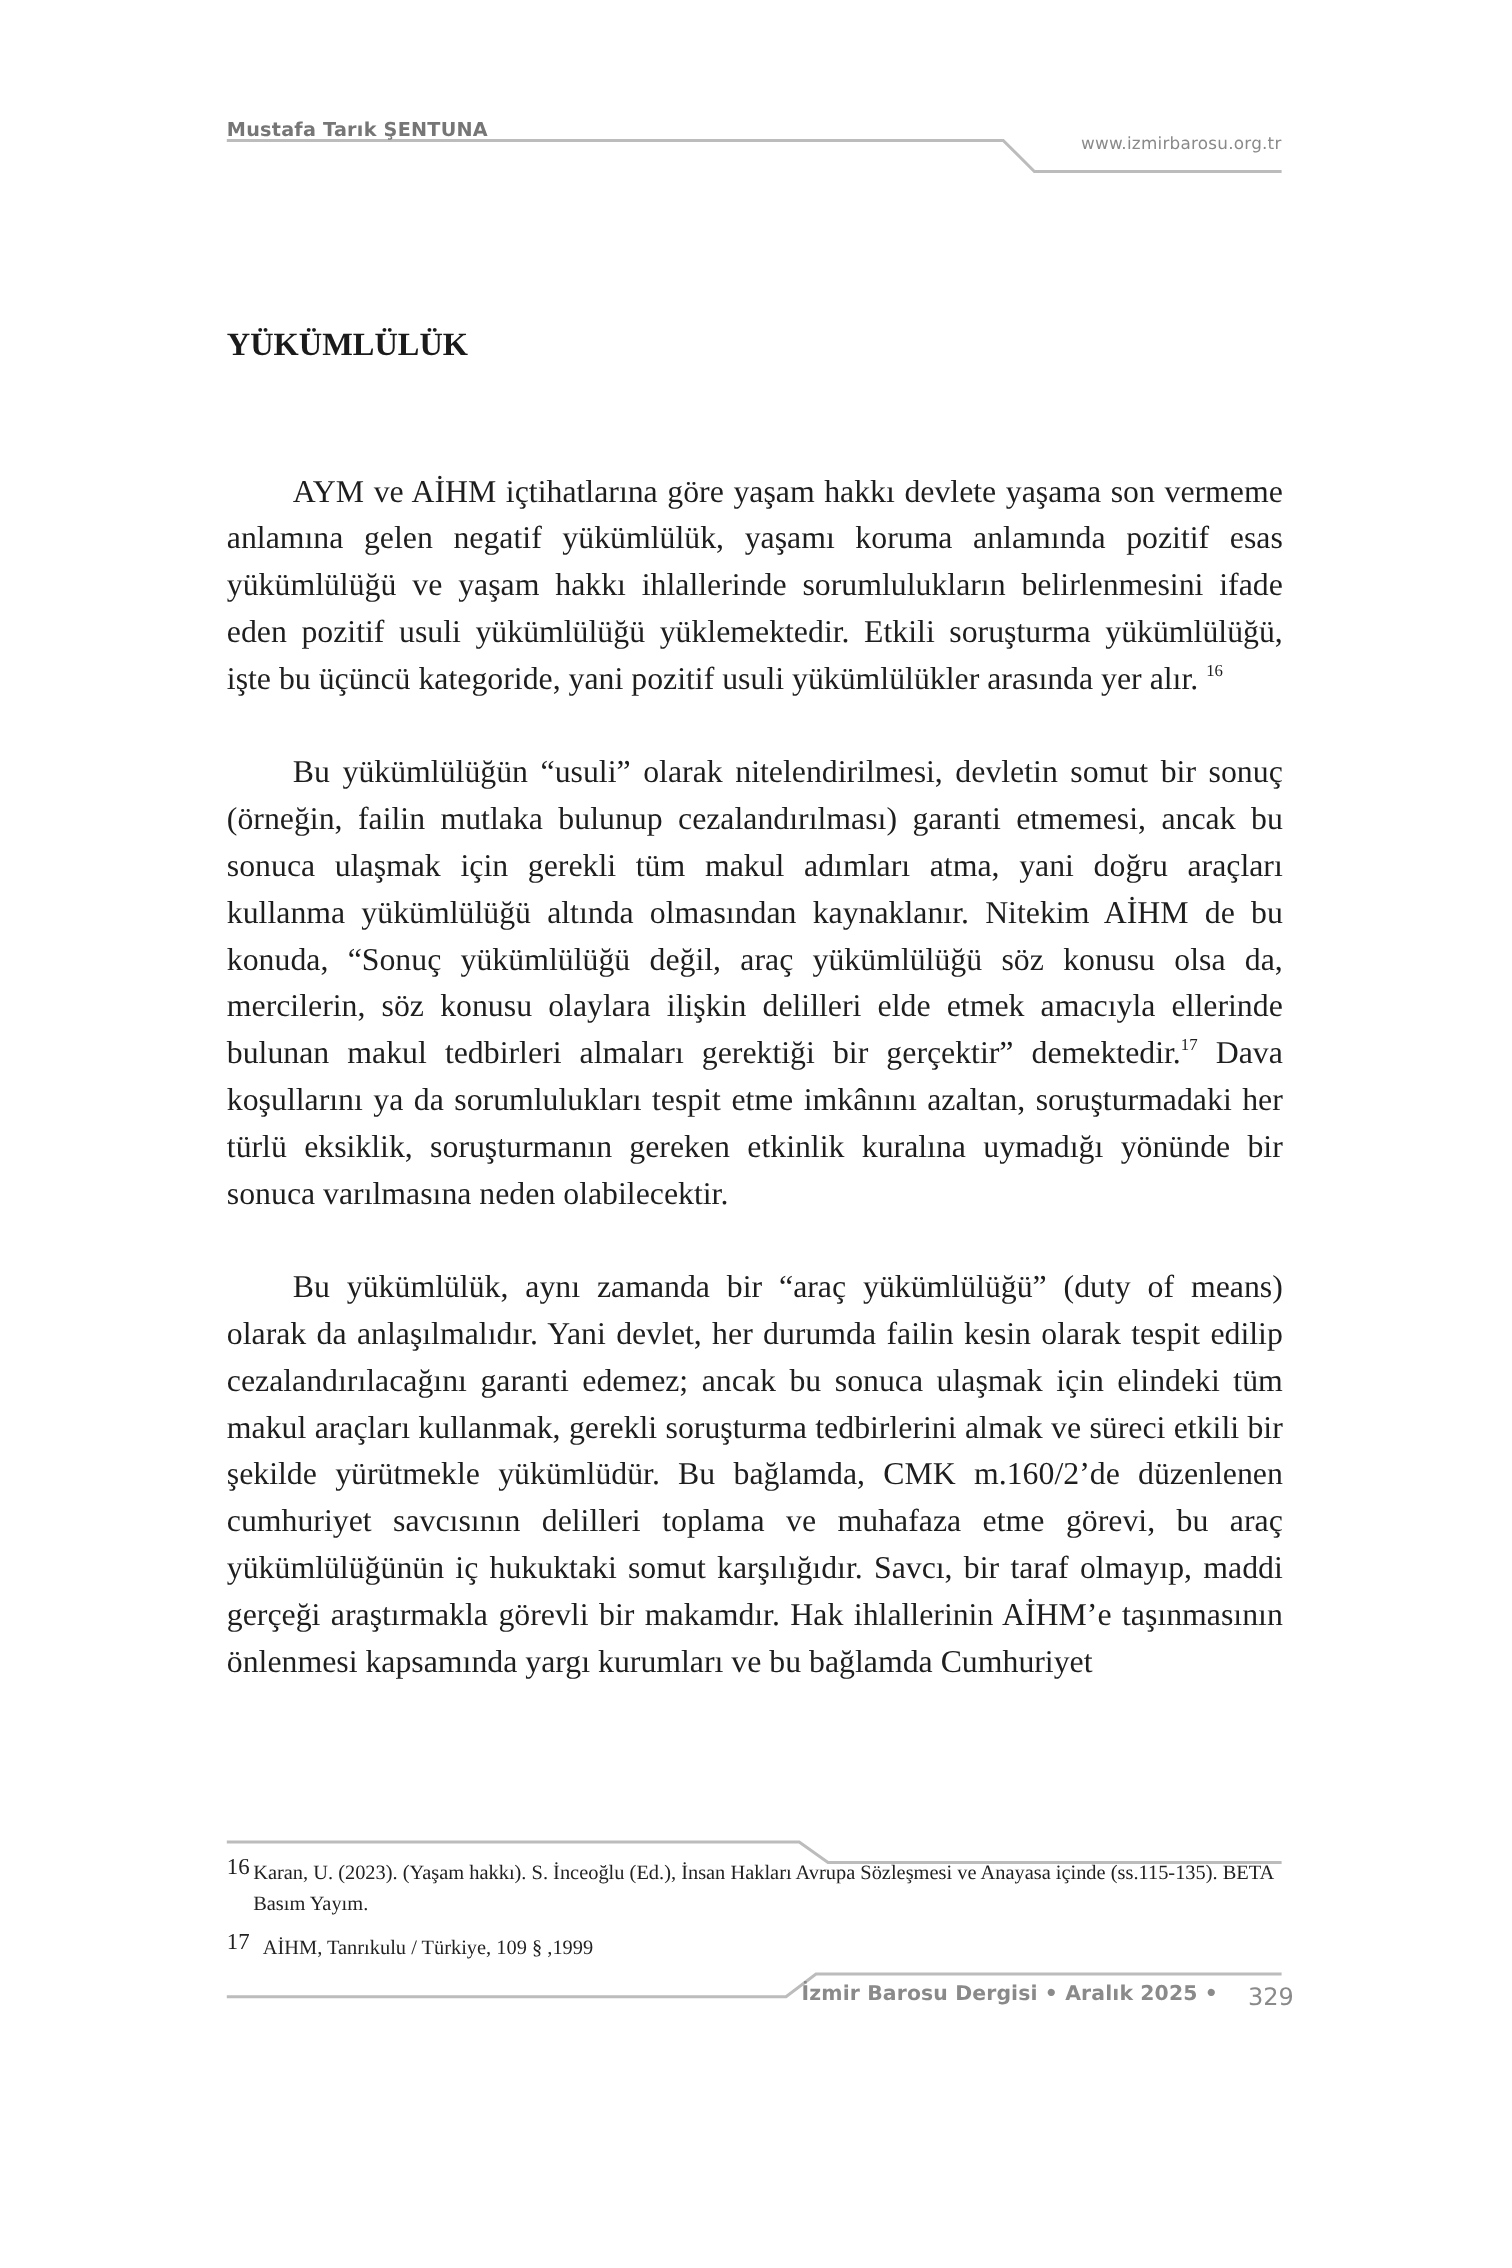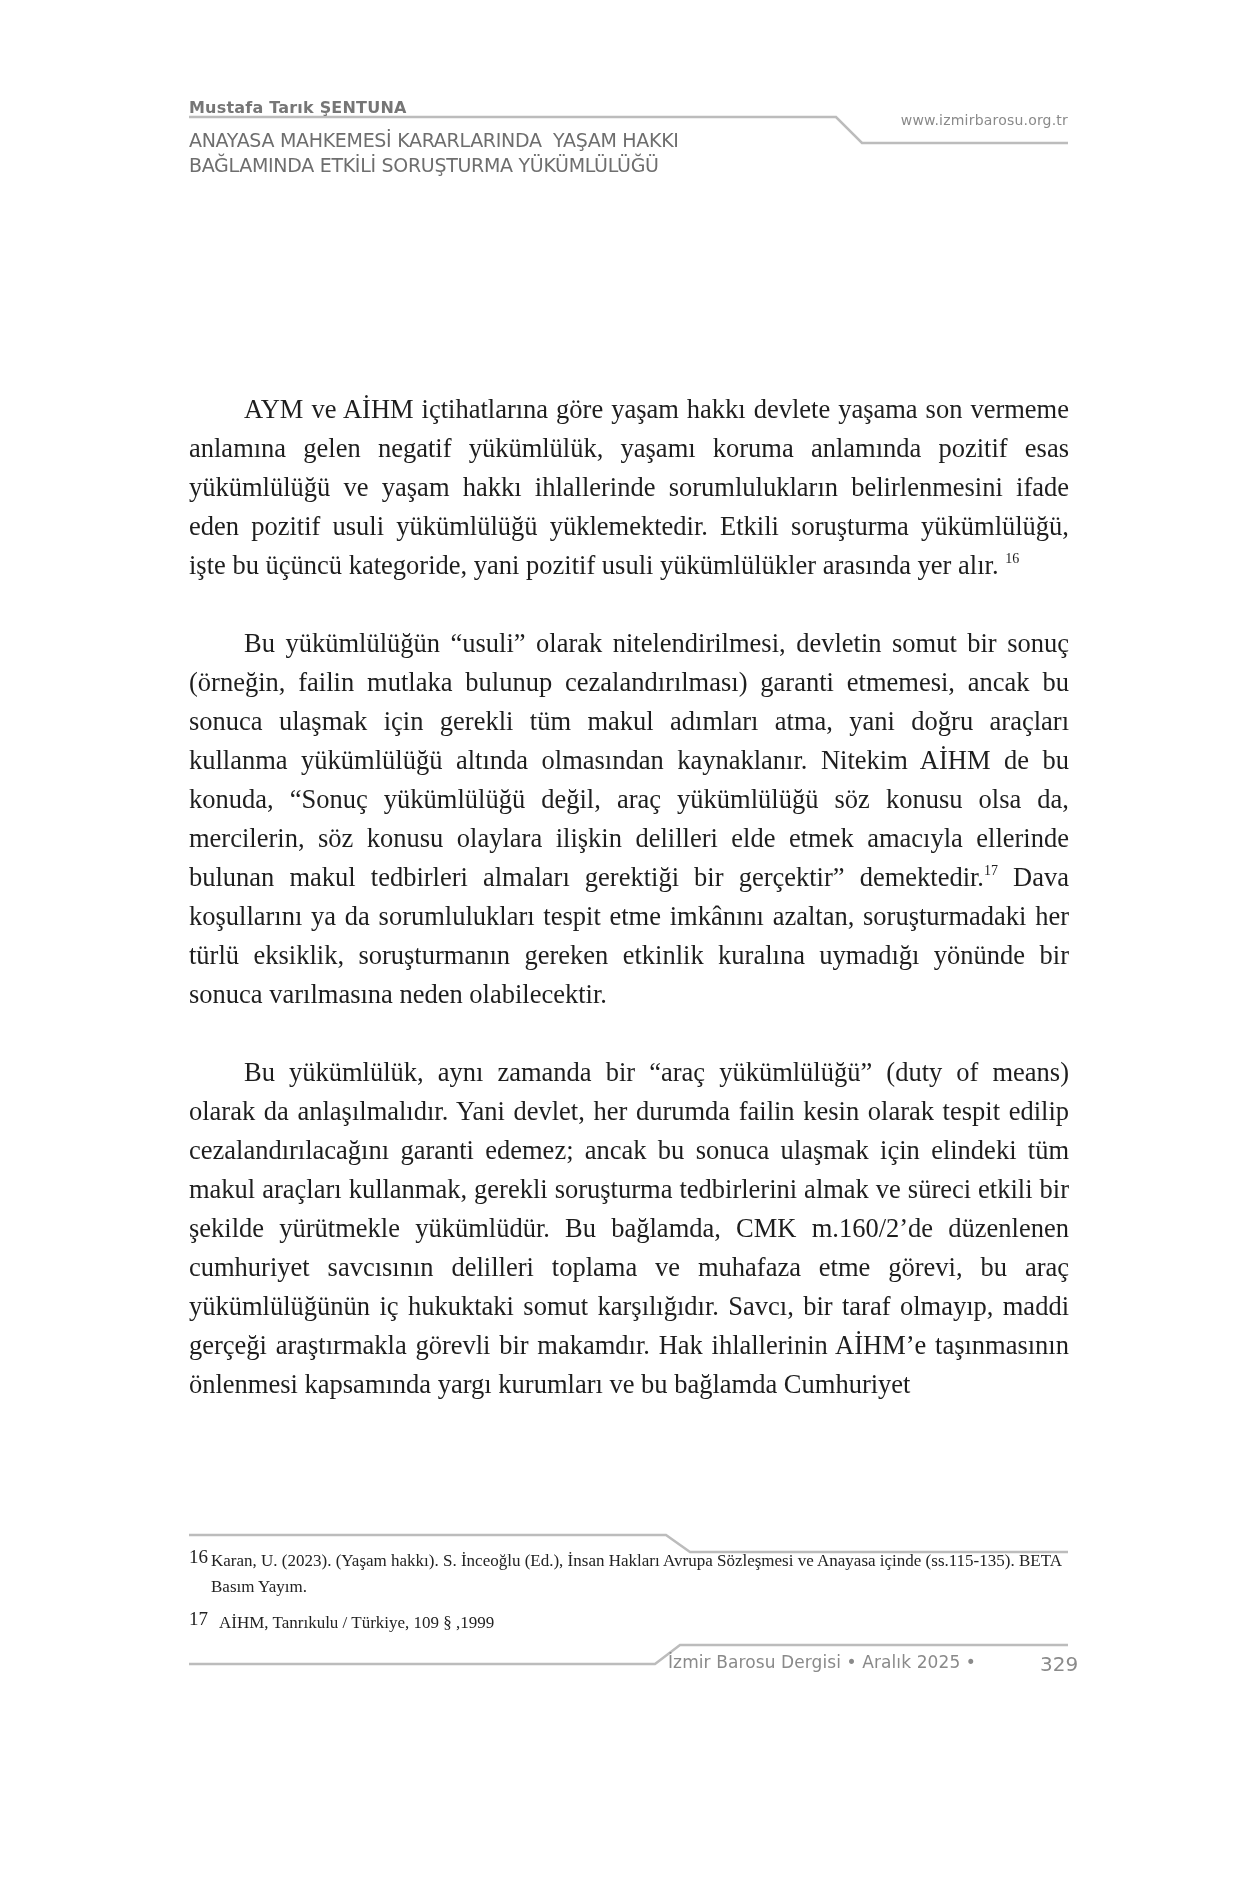--- a/index.html
+++ b/index.html
@@ -139,20 +139,21 @@
     
     .footer-text {
       position: absolute;
       left: 668px;
       top: 1652px;
       font-family: "DejaVu Sans", "Liberation Sans", sans-serif;
       font-size: 17px;
       color: #8a8a8a;
       white-space: pre;
       letter-spacing: 0.1px;
+      font-weight: bold;
     }
     .footer-page {
       position: absolute;
       left: 1040px;
       top: 1652px;
       font-family: "DejaVu Sans", "Liberation Sans", sans-serif;
       font-size: 20px;
       color: #8a8a8a;
     }
   </style>
@@ -161,25 +162,24 @@
 
 <div class="page">
 
   <svg class="rule" viewBox="0 0 1260 1890">
     <polyline points="189,117 836,117 862,143 1068,143" fill="none" stroke="#bcbcbc" stroke-width="2.5"></polyline>
     <polyline points="189,1535 666,1535 690,1552 1068,1552" fill="none" stroke="#bcbcbc" stroke-width="2.5"></polyline>
     <polyline points="189,1664 655,1664 680,1645 1068,1645" fill="none" stroke="#bcbcbc" stroke-width="2.5"></polyline>
   </svg>
 
   <div class="hdr-author">Mustafa Tarık ŞENTUNA</div>
-  <div class="hdr-title"><span>ANAYASA MAHKEMESİ KARARLARINDA  YAŞAM HAKKI</span>
-<span>BAĞLAMINDA ETKİLİ SORUŞTURMA YÜKÜMLÜLÜĞÜ</span></div>
   <div class="hdr-url">www.izmirbarosu.org.tr</div>
 
   <h2 class="section-heading">
+    <span class="second-line">YÜKÜMLÜLÜK</span>
   </h2>
 
   <div class="body">
     <p><span>AYM ve AİHM içtihatlarına göre yaşam hakkı devlete yaşama son vermeme anlamına gelen negatif yükümlülük, yaşamı koruma anlamında pozitif esas yükümlülüğü ve yaşam hakkı ihlallerinde sorumlulukların belirlenmesini ifade eden pozitif usuli yükümlülüğü yüklemektedir. Etkili soruşturma yükümlülüğü, işte bu üçüncü kategoride, yani pozitif usuli yükümlülükler arasında yer alır. </span><sup>16</sup></p>
     <p><span>Bu yükümlülüğün “usuli” olarak nitelendirilmesi, devletin somut bir sonuç (örneğin, failin mutlaka bulunup cezalandırılması) garanti etmemesi, ancak bu sonuca ulaşmak için gerekli tüm makul adımları atma, yani doğru araçları kullanma yükümlülüğü altında olmasından kaynaklanır. Nitekim AİHM de bu konuda, “Sonuç yükümlülüğü değil, araç yükümlülüğü söz konusu olsa da, mercilerin, söz konusu olaylara ilişkin delilleri elde etmek amacıyla ellerinde bulunan makul tedbirleri almaları gerektiği bir gerçektir” demektedir.</span><sup>17</sup><span> Dava koşullarını ya da sorumlulukları tespit etme imkânını azaltan, soruşturmadaki her türlü eksiklik, soruşturmanın gereken etkinlik kuralına uymadığı yönünde bir sonuca varılmasına neden olabilecektir.</span></p>
     <p class="last"><span>Bu yükümlülük, aynı zamanda bir “araç yükümlülüğü” (duty of means) olarak da anlaşılmalıdır. Yani devlet, her durumda failin kesin olarak tespit edilip cezalandırılacağını garanti edemez; ancak bu sonuca ulaşmak için elindeki tüm makul araçları kullanmak, gerekli soruşturma tedbirlerini almak ve süreci etkili bir şekilde yürütmekle yükümlüdür. Bu bağlamda, CMK m.160/2’de düzenlenen cumhuriyet savcısının delilleri toplama ve muhafaza etme görevi, bu araç yükümlülüğünün iç hukuktaki somut karşılığıdır. Savcı, bir taraf olmayıp, maddi gerçeği araştırmakla görevli bir makamdır. Hak ihlallerinin AİHM’e taşınmasının önlenmesi kapsamında yargı kurumları ve bu bağlamda Cumhuriyet</span></p>
   </div>
 
   <div class="footnotes">
     <div class="fn fn-16">

